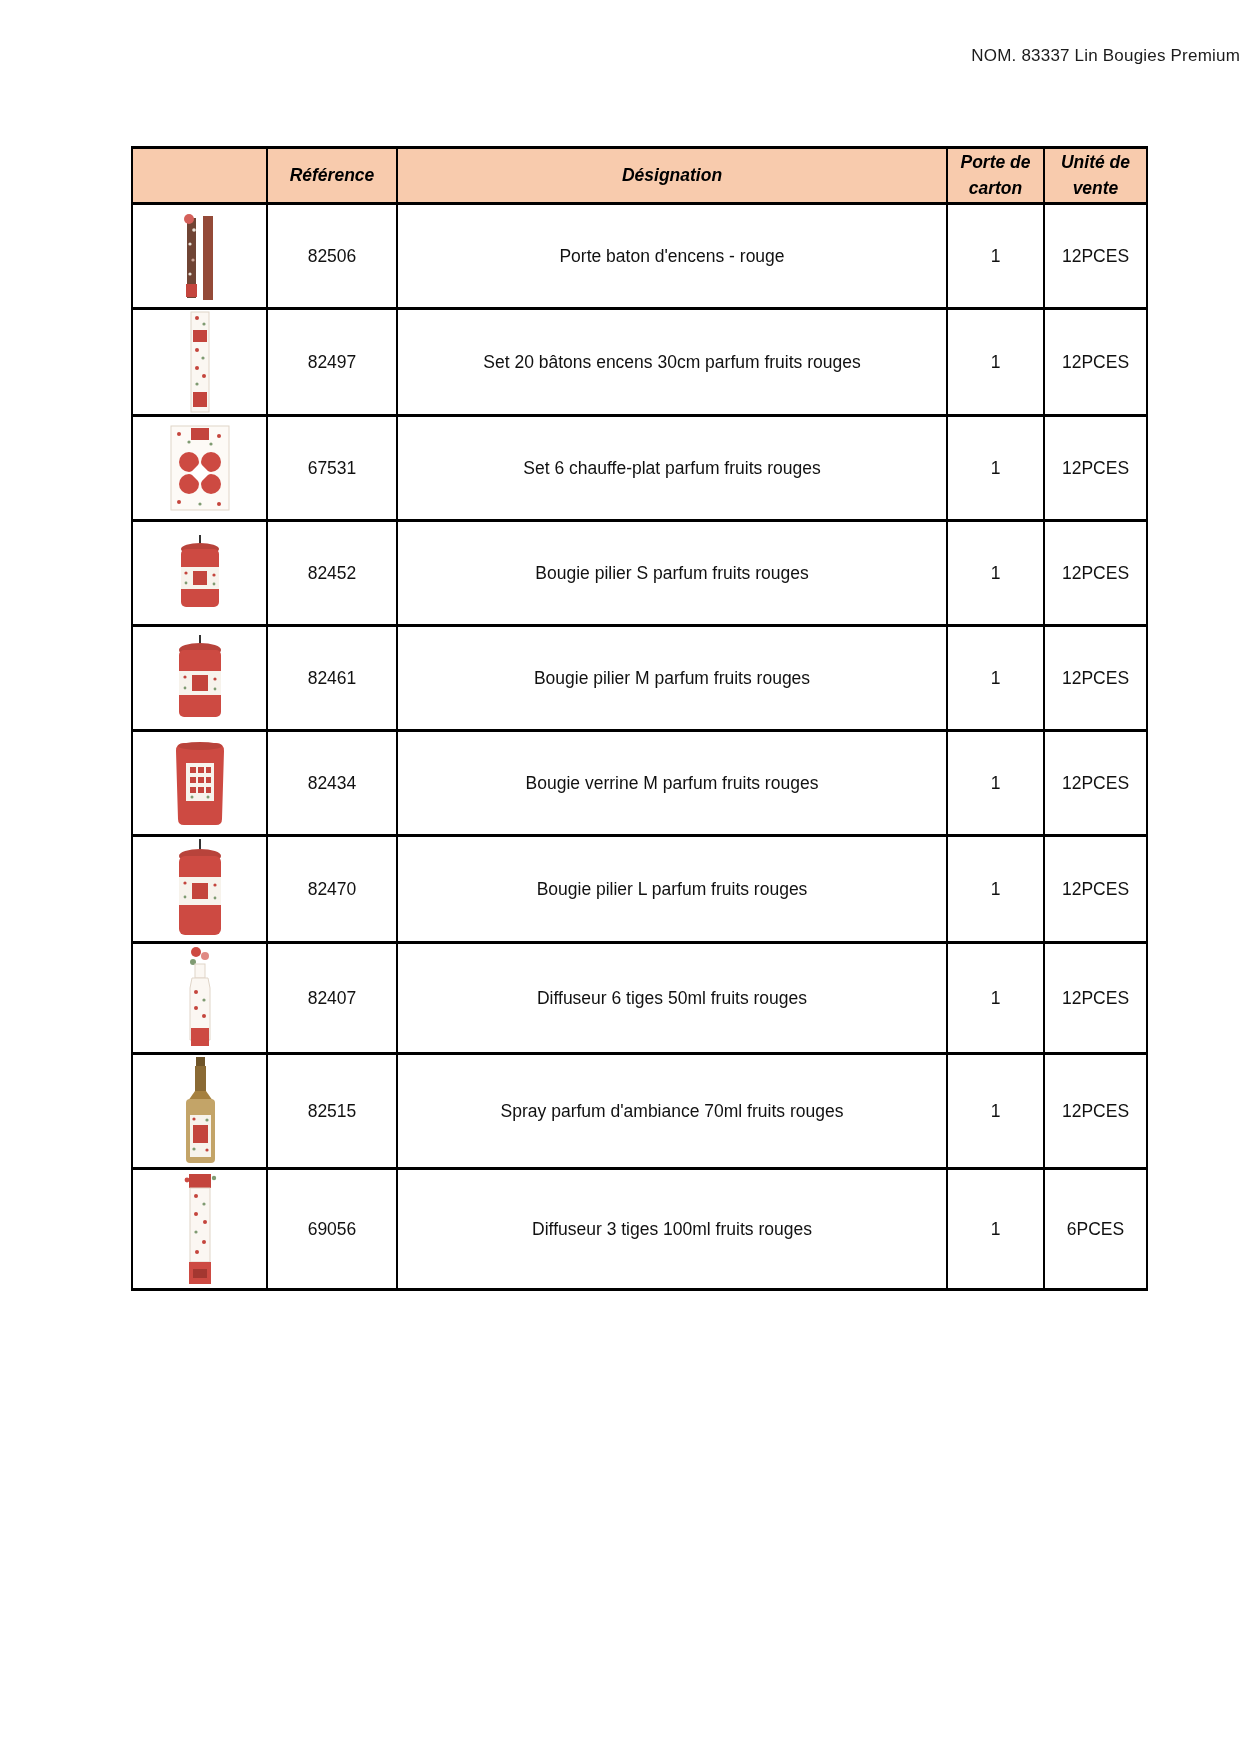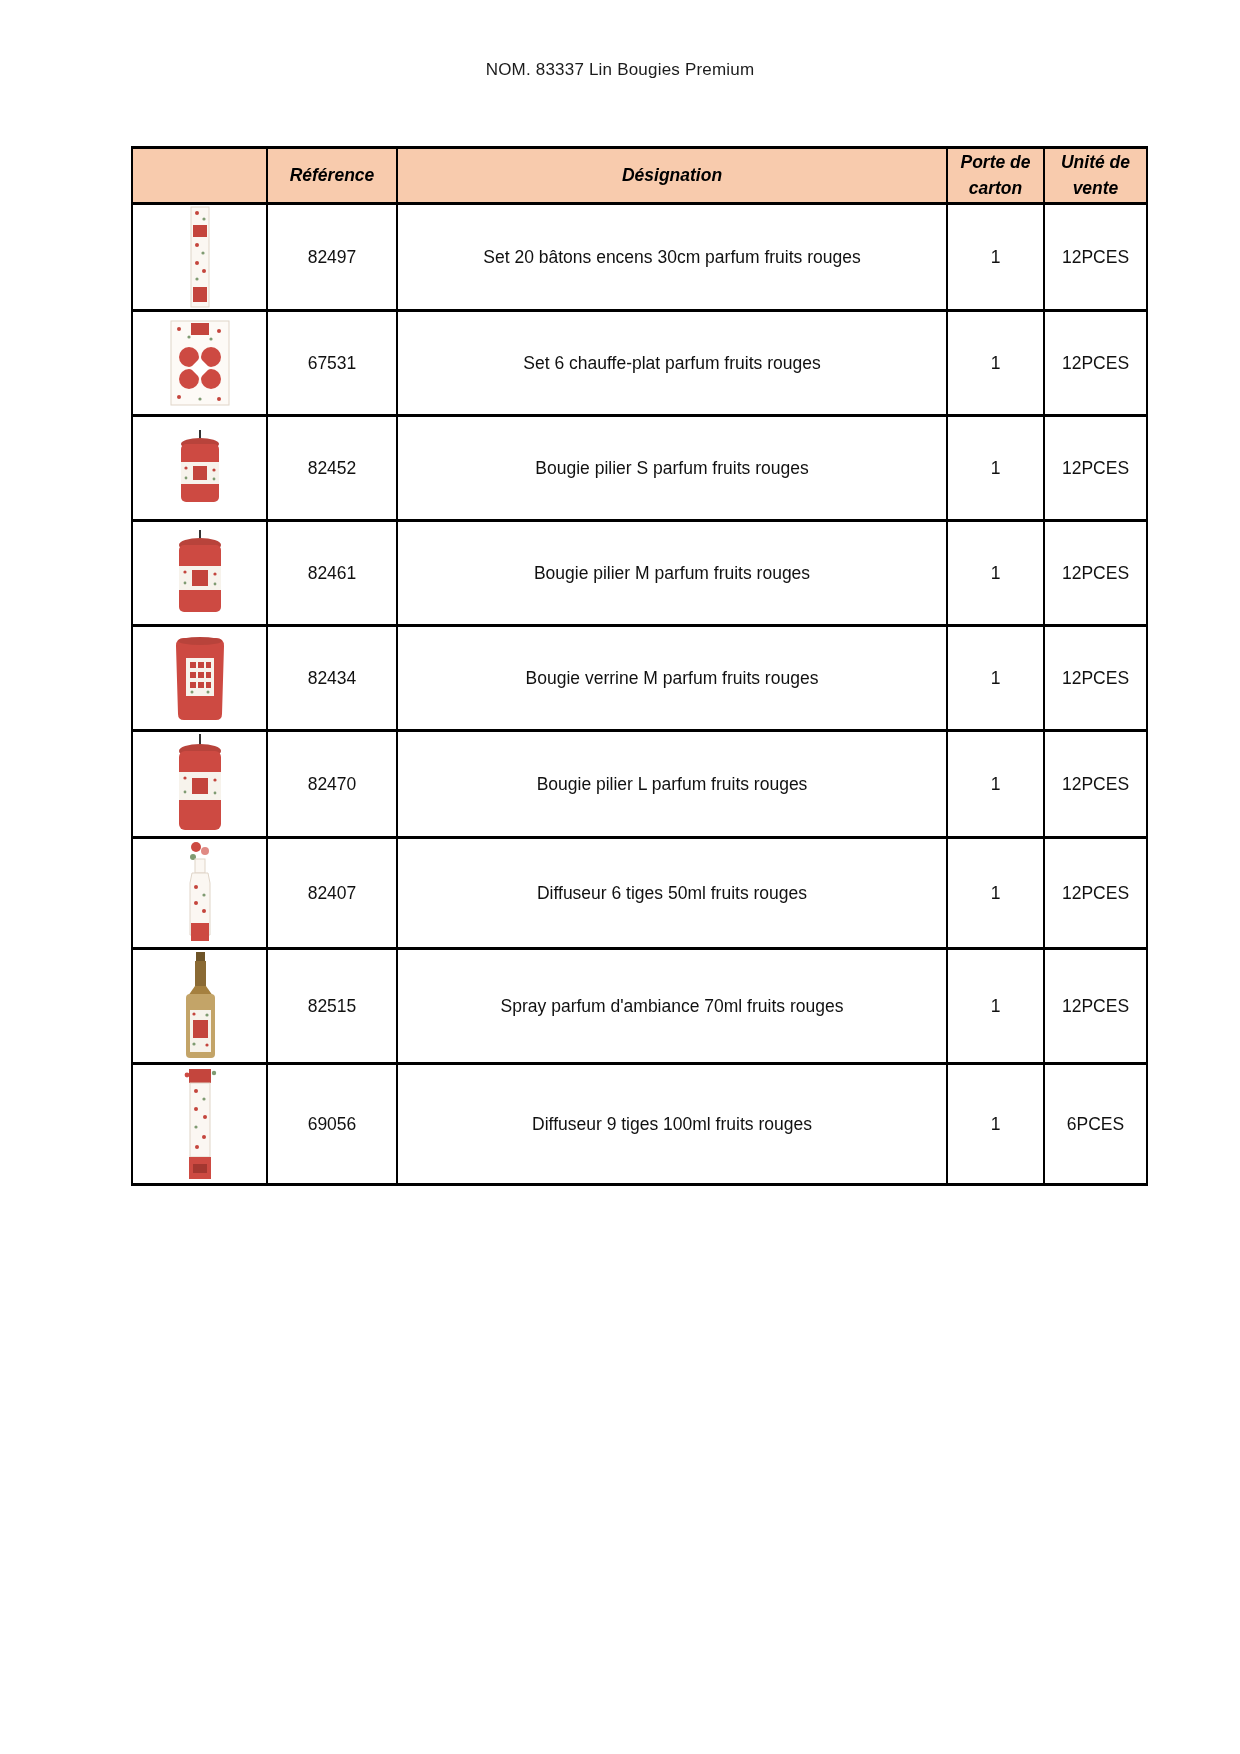--- a/index.html
+++ b/index.html
@@ -6,24 +6,24 @@
   html, body { background: #ffffff; }
   body {
     width: 1240px;
     height: 1754px;
     position: relative;
     font-family: "Liberation Sans", sans-serif;
     color: #111111;
   }
   .page-title {
     position: absolute;
-    top: 60px;
+    top: 46px;
     left: 0;
     width: 100%;
-    text-align: center;
+    text-align: right;
     font-size: 17px;
     color: #1c1c1c;
     letter-spacing: 0.2px;
   }
   table.product-table {
     position: absolute;
     left: 95px;
     top: 146px;
     width: 1015px;
     border-collapse: collapse;
@@ -73,20 +73,38 @@
       <tr>
         <th></th>
         <th>Référence</th>
         <th>Désignation</th>
         <th>Porte de carton</th>
         <th>Unité de vente</th>
       </tr>
     </thead>
     <tbody>
 
+      <tr>
+        <td class="c-img">
+          <svg width="38" height="96" viewBox="0 0 38 96">
+            <rect x="6" y="10" width="9" height="80" fill="#6f4434"></rect>
+            <circle cx="8" cy="11" r="5" fill="#d4605a"></circle>
+            <circle cx="13" cy="22" r="1.8" fill="#e8e2d8"></circle>
+            <circle cx="9" cy="36" r="1.6" fill="#e8e2d8"></circle>
+            <circle cx="12" cy="52" r="1.6" fill="#caa396"></circle>
+            <circle cx="9" cy="66" r="1.6" fill="#e8e2d8"></circle>
+            <rect x="5" y="76" width="11" height="13" fill="#c4453d"></rect>
+            <rect x="22" y="8" width="10" height="84" fill="#944a38"></rect>
+          </svg>
+        </td>
+        <td>82506</td>
+        <td>Porte baton d'encens - rouge</td>
+        <td>1</td>
+        <td>12PCES</td>
+      </tr>
 
       <tr>
         <td class="c-img">
           <svg width="24" height="104" viewBox="0 0 24 104">
             <rect x="3" y="2" width="18" height="100" fill="#fbf7f2" stroke="#e0d5c8" stroke-width="1"></rect>
             <circle cx="9" cy="8" r="2" fill="#c4453d"></circle>
               <circle cx="16" cy="14" r="1.6" fill="#7f9b72"></circle>
             <rect x="5" y="20" width="14" height="12" fill="#c4453d"></rect>
             <circle cx="9" cy="40" r="2" fill="#c4453d"></circle>
               <circle cx="15" cy="48" r="1.6" fill="#7f9b72"></circle>
@@ -269,20 +287,20 @@
             <circle cx="16" cy="44" r="2" fill="#c4453d"></circle>
               <circle cx="25" cy="52" r="2" fill="#c4453d"></circle>
             <circle cx="16" cy="62" r="1.6" fill="#7f9b72"></circle>
               <circle cx="24" cy="72" r="2" fill="#c4453d"></circle>
             <circle cx="17" cy="82" r="2" fill="#c4453d"></circle>
             <rect x="9" y="92" width="22" height="22" fill="#cd4a42"></rect>
             <rect x="13" y="99" width="14" height="9" fill="#a33730"></rect>
           </svg>
         </td>
         <td>69056</td>
-        <td>Diffuseur 9 tiges 100ml fruits rouges</td>
+        <td>Diffuseur 3 tiges 100ml fruits rouges</td>
         <td>1</td>
         <td>6PCES</td>
       </tr>
 
     </tbody>
   </table>
 </div>
 
 </body></html>

